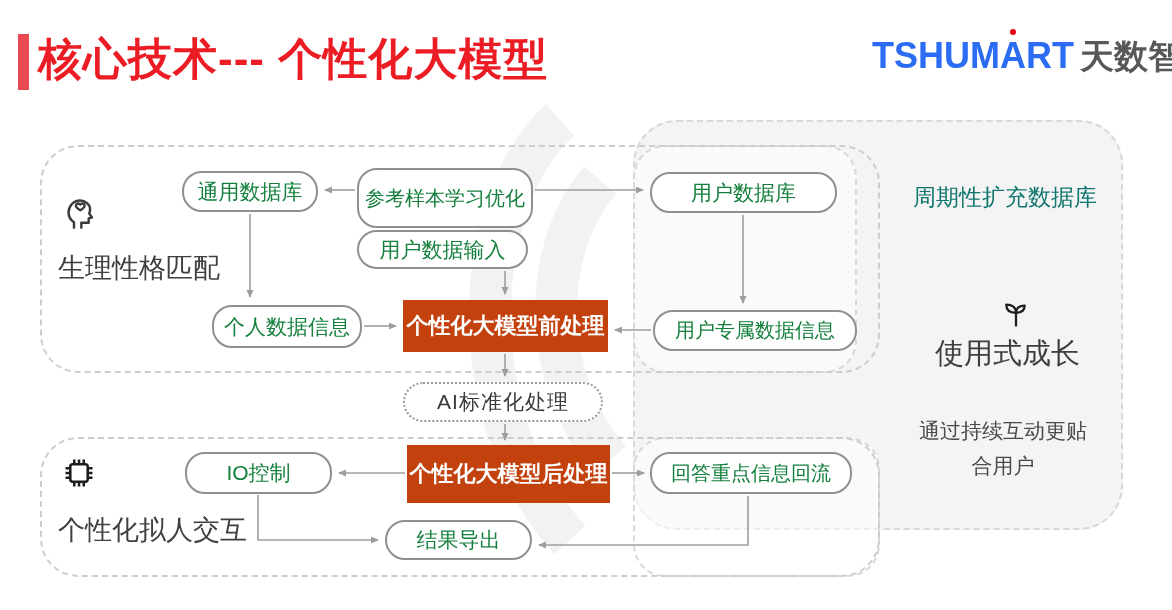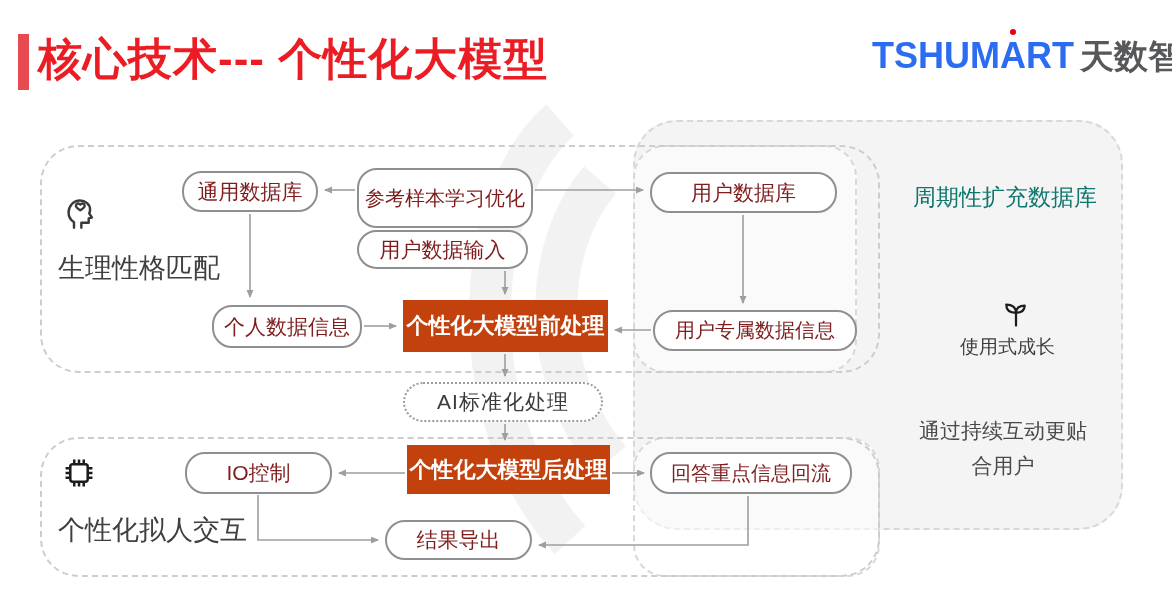--- a/index.html
+++ b/index.html
@@ -29,32 +29,32 @@
   .inner-bottom{left:633px;top:437px;width:247px;height:140px;border-radius:32px;
     border:2px dashed #d8d8d8;background:rgba(255,255,255,.55);z-index:2;}
   .region-a{left:40px;top:145px;width:840px;height:228px;border-radius:38px;
     border:2px dashed #cdcdcd;z-index:3;}
   .region-b{left:40px;top:437px;width:840px;height:140px;border-radius:38px;
     border:2px dashed #cdcdcd;z-index:3;}
 
   
   .node{position:absolute;box-sizing:border-box;display:flex;align-items:center;justify-content:center;
     background:#ffffff;border:2px solid #8f8f8f;border-radius:20px;
-    font-size:21px;color:#7f1d1d;white-space:nowrap;z-index:4;}
+    font-size:21px;color:#15803d;white-space:nowrap;z-index:4;}
   .node-gray{position:absolute;box-sizing:border-box;display:flex;align-items:center;justify-content:center;
     background:#c2410c;color:#ffffff;font-weight:700;font-size:22px;white-space:nowrap;z-index:4;}
   .node-dotted{position:absolute;box-sizing:border-box;display:flex;align-items:center;justify-content:center;
     background:#ffffff;border:2px dotted #9a9a9a;border-radius:20px;
     font-size:21px;color:#3b3b3b;letter-spacing:1px;white-space:nowrap;z-index:4;}
 
   
   .section-label{position:absolute;font-size:27px;color:#404040;z-index:4;white-space:nowrap;}
   .growth-heading{position:absolute;left:913px;top:182px;font-size:23px;color:#0f766e;z-index:4;white-space:nowrap;}
   .growth-title{position:absolute;left:900px;top:334px;width:215px;text-align:center;
-    font-size:19px;color:#3d3d3d;z-index:4;}
+    font-size:29px;color:#3d3d3d;z-index:4;}
   .growth-desc{position:absolute;left:893px;top:413px;width:220px;text-align:center;
     font-size:21px;line-height:35px;color:#4a4a4a;z-index:4;}
 
   .icon{position:absolute;z-index:4;}
   .arrows{position:absolute;left:0;top:0;z-index:5;pointer-events:none;}
 </style>
 </head>
 <body>
 
 <div class="canvas">
@@ -111,21 +111,21 @@
 
   <div class="node" style="left:182px;top:171px;width:136px;height:41px;">通用数据库</div>
   <div class="node" style="left:357px;top:168px;width:176px;height:60px;font-size:20px;">参考样本学习优化</div>
   <div class="node" style="left:357px;top:230px;width:171px;height:39px;">用户数据输入</div>
   <div class="node" style="left:212px;top:305px;width:150px;height:43px;">个人数据信息</div>
   <div class="node-gray" style="left:403px;top:300px;width:205px;height:52px;">个性化大模型前处理</div>
   <div class="node-dotted" style="left:403px;top:382px;width:200px;height:40px;">AI标准化处理</div>
   <div class="node" style="left:650px;top:172px;width:187px;height:41px;">用户数据库</div>
   <div class="node" style="left:653px;top:310px;width:204px;height:41px;font-size:20px;">用户专属数据信息</div>
   <div class="node" style="left:185px;top:452px;width:147px;height:42px;">IO控制</div>
-  <div class="node-gray" style="left:407px;top:445px;width:203px;height:49px;">个性化大模型后处理</div>
+  <div class="node-gray" style="left:407px;top:445px;width:203px;height:58px;">个性化大模型后处理</div>
   <div class="node" style="left:650px;top:452px;width:202px;height:42px;font-size:20px;">回答重点信息回流</div>
   <div class="node" style="left:385px;top:520px;width:147px;height:40px;">结果导出</div>
 
   <svg class="arrows" width="1172" height="610">
     <defs>
       <marker id="arr" markerWidth="9" markerHeight="8" refX="7" refY="3.5" orient="auto" markerUnits="userSpaceOnUse">
         <path d="M0,0 L8,3.5 L0,7 z" fill="#9e9e9e"></path>
       </marker>
     </defs>
     <g stroke="#9e9e9e" stroke-width="1.6" fill="none">

